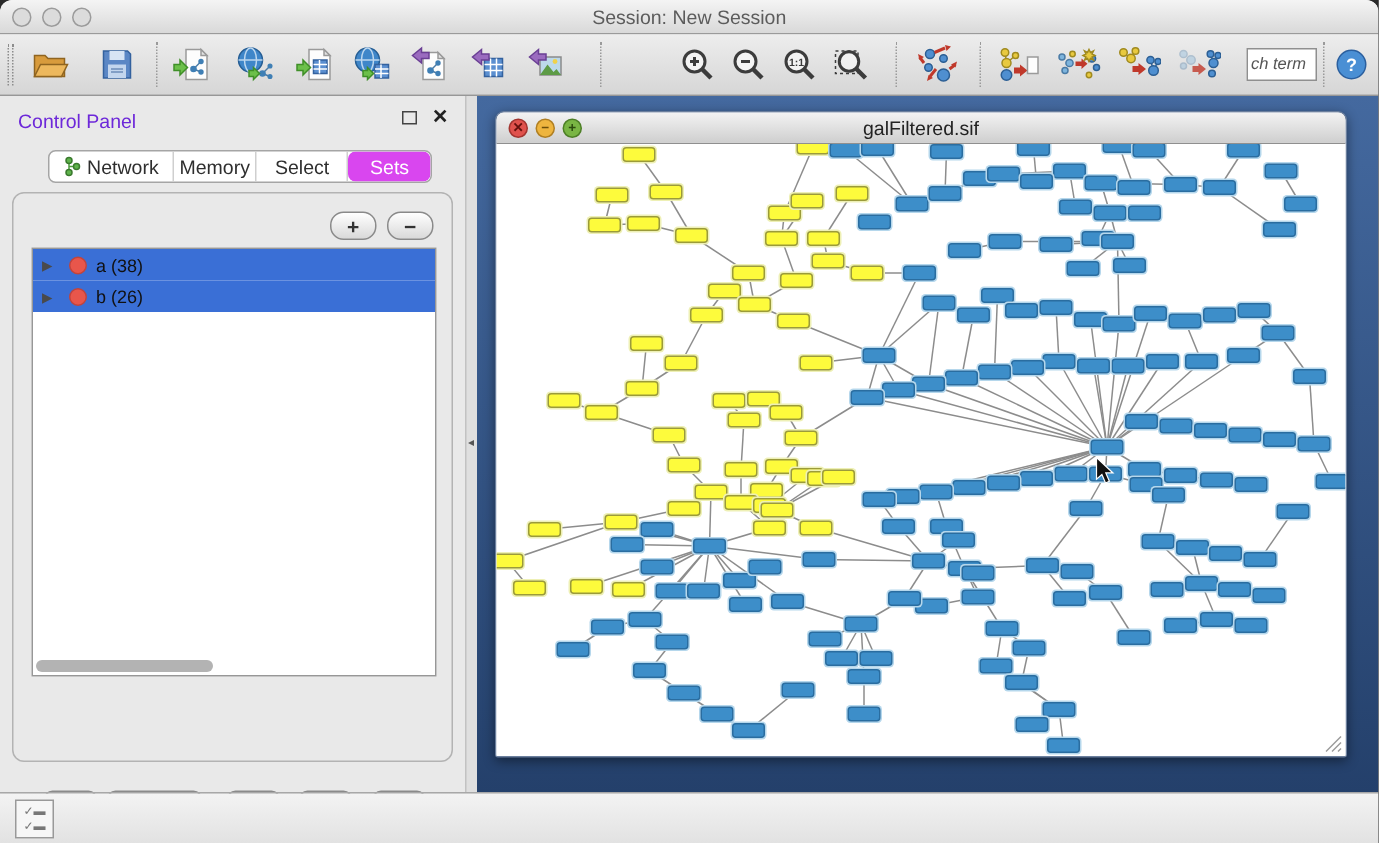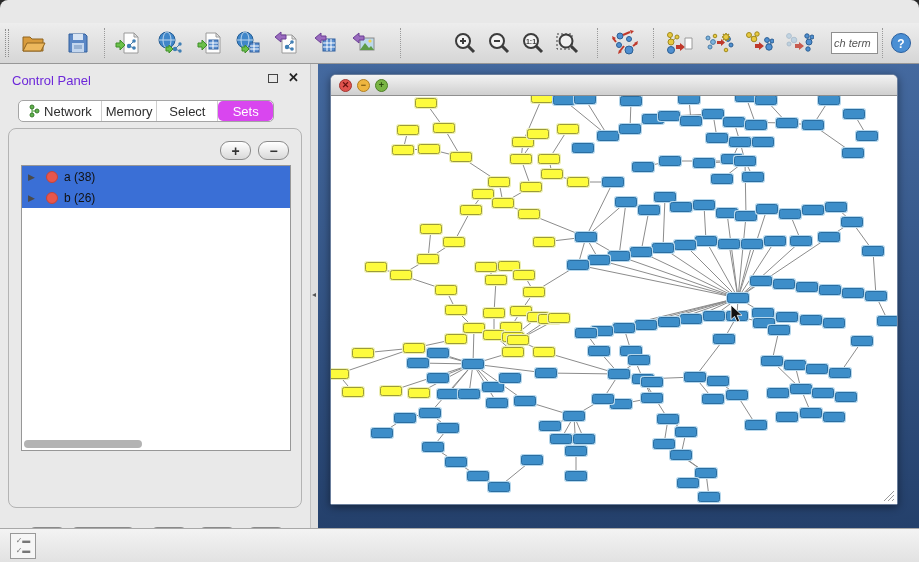--- a/index.html
+++ b/index.html
@@ -20,21 +20,21 @@
   .search-box{position:absolute;top:9px;left:831px;width:47px;height:22px;background:#fff;
     border:1px solid #8f8f8f;font-style:italic;font-size:11px;color:#555;
     display:flex;align-items:center;padding-left:2px;overflow:hidden;white-space:nowrap;}
   
   .main{position:absolute;left:0;top:64px;width:919px;height:464px;}
   .control-panel{position:absolute;left:0;top:0;width:310px;height:464px;background:#e9e9e9;}
   .cp-header{position:absolute;left:0;top:0;width:310px;height:32px;}
   .cp-title{position:absolute;left:12px;top:9px;font-size:13px;color:#6d28d9;}
   .cp-float{position:absolute;top:10px;width:10px;height:9px;border:1.5px solid #444;background:transparent;}
   .cp-close{position:absolute;top:6px;font-size:13px;font-weight:bold;color:#222;}
-  .tabbar{position:absolute;left:18px;top:36px;width:256px;height:22px;display:flex;
+  .tabbar{position:absolute;left:32px;top:36px;width:256px;height:22px;display:flex;
     background:#fff;border:1px solid #a5a5a5;border-radius:5px;overflow:hidden;}
   .tab{flex:1;display:flex;align-items:center;justify-content:center;font-size:13px;color:#2e2e2e;
     border-right:1px solid #cfcfcf;gap:4px;}
   .tab:last-child{border-right:none;}
   .tab.active{background:#d946ef;color:#fff;border-radius:5px;}
   .groupbox{position:absolute;left:8px;top:64px;width:294px;height:380px;
     border:1px solid #b3b3b3;border-radius:8px;background:#e9e9e9;}
   .pillbtn{position:absolute;width:31px;height:19px;border:1px solid #8a8a8a;border-radius:9px;
     background:linear-gradient(#ffffff,#d9d9d9);display:flex;align-items:center;justify-content:center;
     font-size:14px;font-weight:bold;color:#333;line-height:1;}
@@ -75,20 +75,26 @@
     border:1px solid #9a9a9a;border-radius:8px;background:linear-gradient(#fdfdfd,#e6e6e6);
     display:flex;align-items:center;gap:6px;font-size:12px;color:#222;}
   .mem-dot{width:13px;height:13px;border-radius:50%;background:#5ec14e;border:1px solid #3f8f33;}
   svg{display:block;}
 </style>
 </head>
 <body>
 
 <div class="window">
 
+  <div class="titlebar">
+    <div class="tl-dot" style="left:8px"></div>
+    <div class="tl-dot" style="left:28px"></div>
+    <div class="tl-dot" style="left:48px"></div>
+    <div class="win-title">Session: New Session</div>
+  </div>
 
   <div class="toolbar">
     <div class="tb-grip"></div>
 
     <div class="tbtn" style="left:17px">
       <svg width="26" height="26" viewBox="0 0 26 26">
         <path d="M3 7h7l2 2h11v12H3z" fill="#d89b3c" stroke="#8f6420"></path>
         <path d="M3 21l4-8h18l-4 8z" fill="#edb85d" stroke="#8f6420"></path>
       </svg>
     </div>
@@ -438,20 +444,21 @@
     <div class="divider">
       <div class="div-handle">◂</div>
     </div>
 
     <div class="desktop">
       <div class="iframe">
         <div class="if-titlebar">
           <div class="if-dot if-close">✕</div>
           <div class="if-dot if-min">−</div>
           <div class="if-dot if-max">+</div>
+          <div class="if-title">galFiltered.sif</div>
         </div>
         <div class="net-canvas">
           <svg width="566" height="408" viewBox="0 0 566 408">
               <line x1="95" y1="7" x2="113" y2="32" stroke="#8c8c8c" stroke-width="1"></line>
               <line x1="77" y1="34" x2="72" y2="54" stroke="#8c8c8c" stroke-width="1"></line>
               <line x1="72" y1="54" x2="98" y2="53" stroke="#8c8c8c" stroke-width="1"></line>
               <line x1="98" y1="53" x2="130" y2="61" stroke="#8c8c8c" stroke-width="1"></line>
               <line x1="113" y1="32" x2="130" y2="61" stroke="#8c8c8c" stroke-width="1"></line>
               <line x1="130" y1="61" x2="168" y2="86" stroke="#8c8c8c" stroke-width="1"></line>
               <line x1="192" y1="46" x2="190" y2="63" stroke="#8c8c8c" stroke-width="1"></line>

